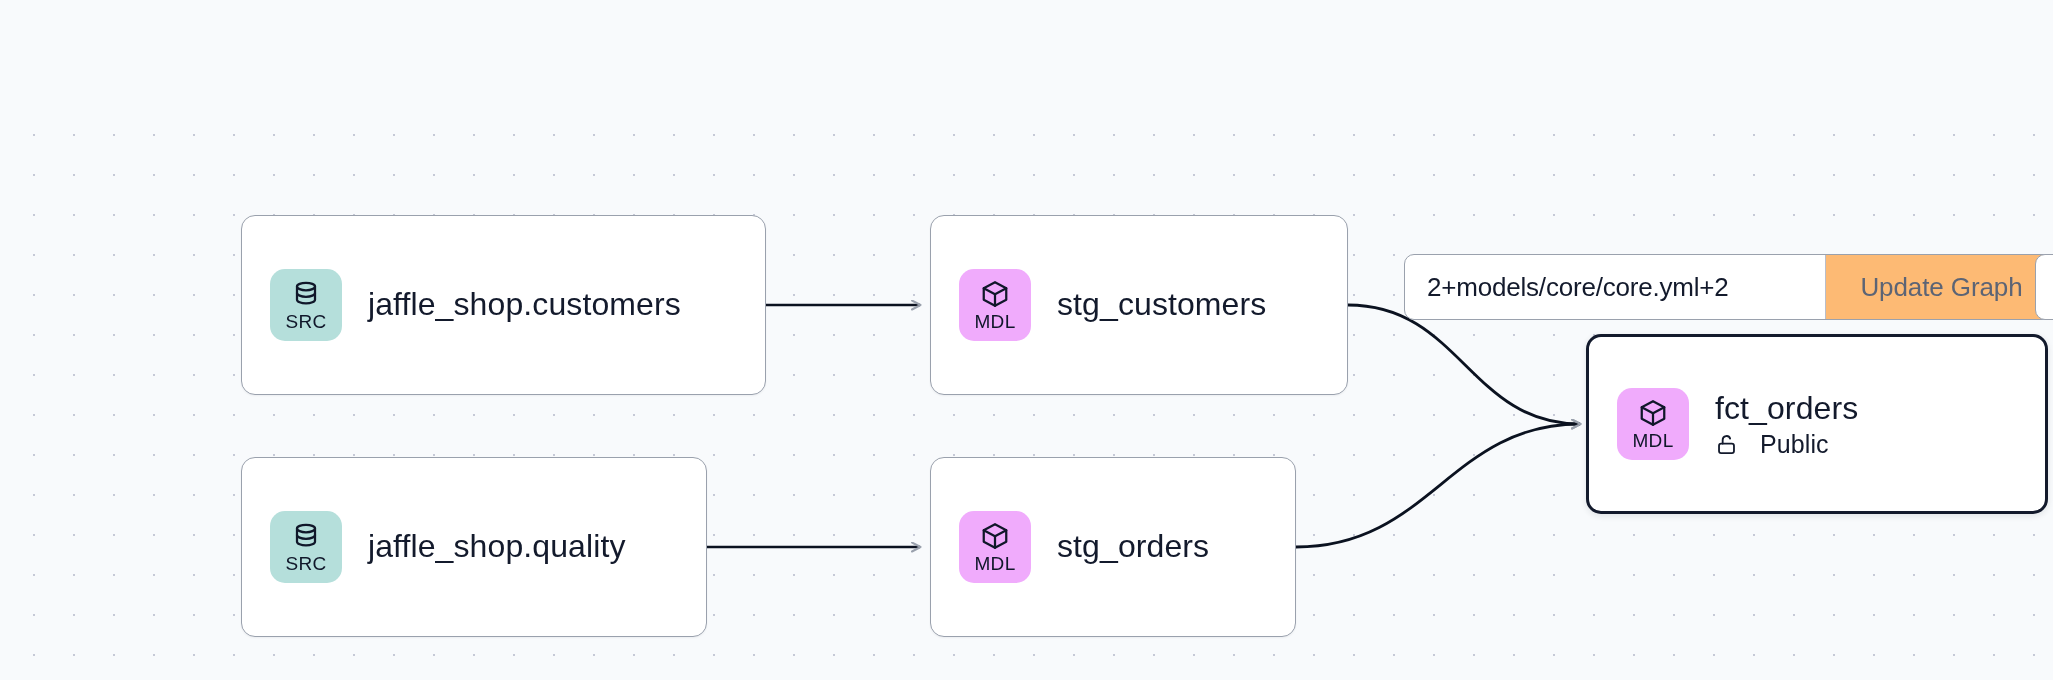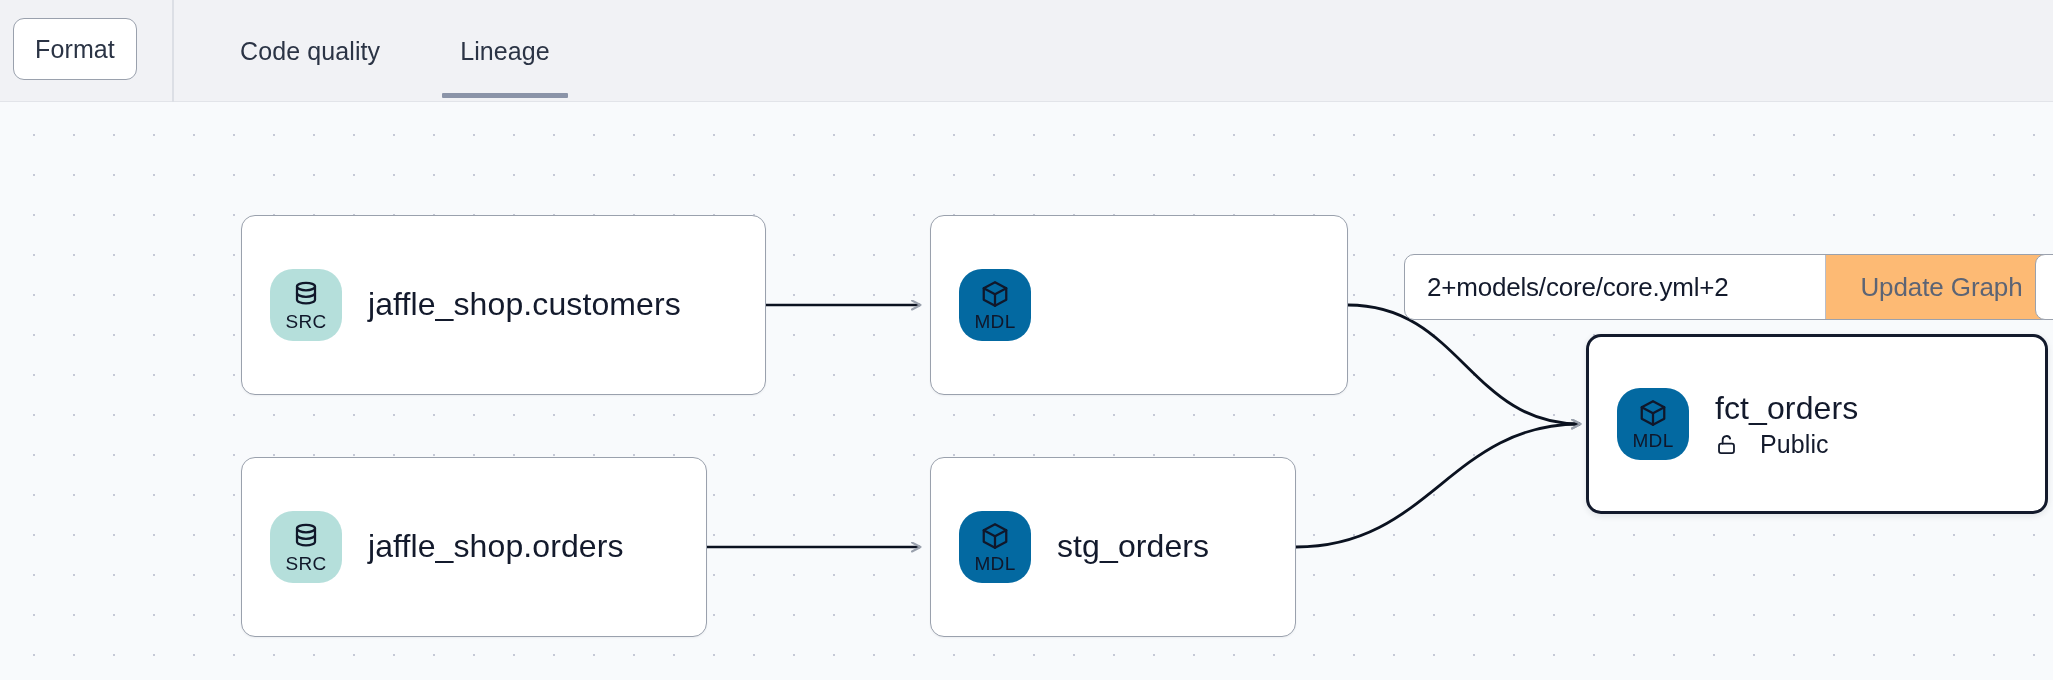--- a/index.html
+++ b/index.html
@@ -123,31 +123,31 @@
     box-shadow: 0 1px 2px rgba(20,25,40,.05);
   }
   .node.selected {
     border: 3.4px solid #131a2c;
     border-radius: 15px;
     box-shadow: 0 2px 6px rgba(20,25,40,.10);
   }
   .badge {
     width: 72px;
     height: 72px;
-    border-radius: 23px;
+    border-radius: 15px;
     margin-left: 28px;
     display: flex;
     flex-direction: column;
     align-items: center;
     justify-content: center;
     flex: none;
     gap: 1px;
   }
   .badge.src { background: #b5dfdb; }
-  .badge.mdl { background: #0369a1; }
+  .badge.mdl { background: #f0abfc; }
   .badge svg { display: block; }
   .badge-text {
     font-size: 19px;
     color: #10172a;
     letter-spacing: .3px;
     line-height: 1;
     margin-top: 2px;
   }
   .node-body {
     margin-left: 26px;
@@ -225,31 +225,20 @@
     border: 1.6px solid #9aa1ad;
     border-radius: 10px;
     box-sizing: border-box;
   }
 </style>
 </head>
 <body>
 
 <div id="app">
 
-  <div class="header">
-
-    <div class="format-btn">Format</div>
-
-    <div class="header-divider"></div>
-
-    <div class="tabs">
-      <div class="tab">Code quality</div>
-      <div class="tab active">Lineage</div>
-    </div>
-  </div>
 
   <div class="canvas">
 
     <svg class="edges" width="2053" height="578" viewBox="0 0 2053 578">
       <defs>
         <marker id="arrow" markerWidth="11" markerHeight="11" refX="9" refY="5.5" orient="auto" markerUnits="userSpaceOnUse">
           <path d="M1,1 L9.5,5.5 L1,10" fill="none" stroke="#9aa1ad" stroke-width="2" stroke-linecap="round" stroke-linejoin="round"></path>
         </marker>
       </defs>
 
@@ -278,33 +267,36 @@
 
     <div class="node" style="left:930px; top:113px; width:418px; height:180px;">
       <div class="badge mdl">
         <svg width="30" height="30" viewBox="0 0 24 24" fill="none" stroke="#10172a" stroke-width="1.8" stroke-linecap="round" stroke-linejoin="round">
           <path d="M12 2.6 21 7.4v9.2L12 21.4 3 16.6V7.4z"></path>
           <path d="M3 7.4 12 12.2 21 7.4"></path>
           <path d="M12 12.2v9.2"></path>
         </svg>
         <span class="badge-text">MDL</span>
       </div>
+      <div class="node-body">
+        <div class="node-title">stg_customers</div>
+      </div>
     </div>
 
     <div class="node" style="left:241px; top:355px; width:466px; height:180px;">
       <div class="badge src">
         <svg width="30" height="30" viewBox="0 0 24 24" fill="none" stroke="#10172a" stroke-width="1.8" stroke-linecap="round" stroke-linejoin="round">
           <ellipse cx="12" cy="6" rx="7.2" ry="3"></ellipse>
           <path d="M4.8 6v10.5c0 1.66 3.22 3 7.2 3s7.2-1.34 7.2-3V6"></path>
           <path d="M4.8 11.2c0 1.66 3.22 3 7.2 3s7.2-1.34 7.2-3"></path>
         </svg>
         <span class="badge-text">SRC</span>
       </div>
       <div class="node-body">
-        <div class="node-title">jaffle_shop.orders</div>
+        <div class="node-title">jaffle_shop.quality</div>
       </div>
     </div>
 
     <div class="node" style="left:930px; top:355px; width:366px; height:180px;">
       <div class="badge mdl">
         <svg width="30" height="30" viewBox="0 0 24 24" fill="none" stroke="#10172a" stroke-width="1.8" stroke-linecap="round" stroke-linejoin="round">
           <path d="M12 2.6 21 7.4v9.2L12 21.4 3 16.6V7.4z"></path>
           <path d="M3 7.4 12 12.2 21 7.4"></path>
           <path d="M12 12.2v9.2"></path>
         </svg>

